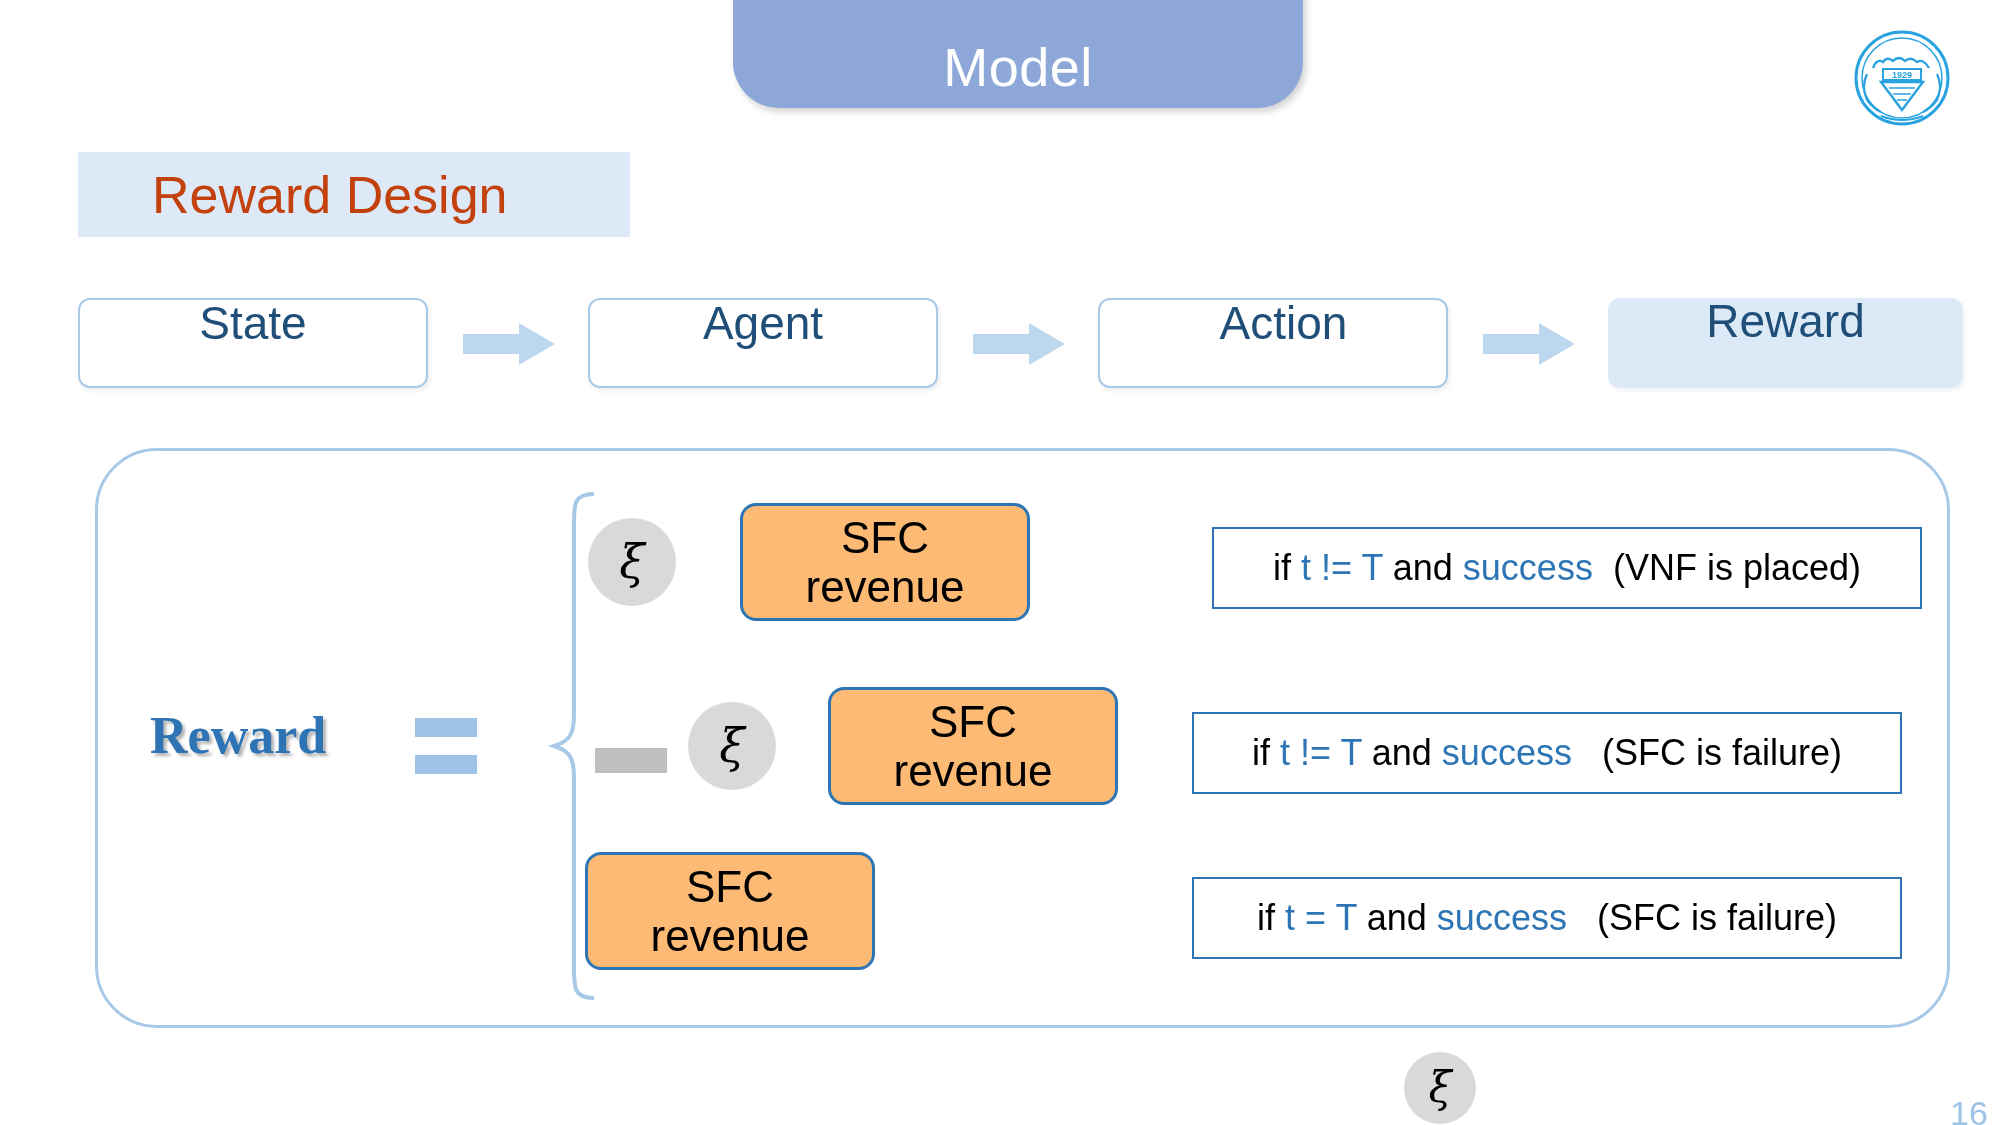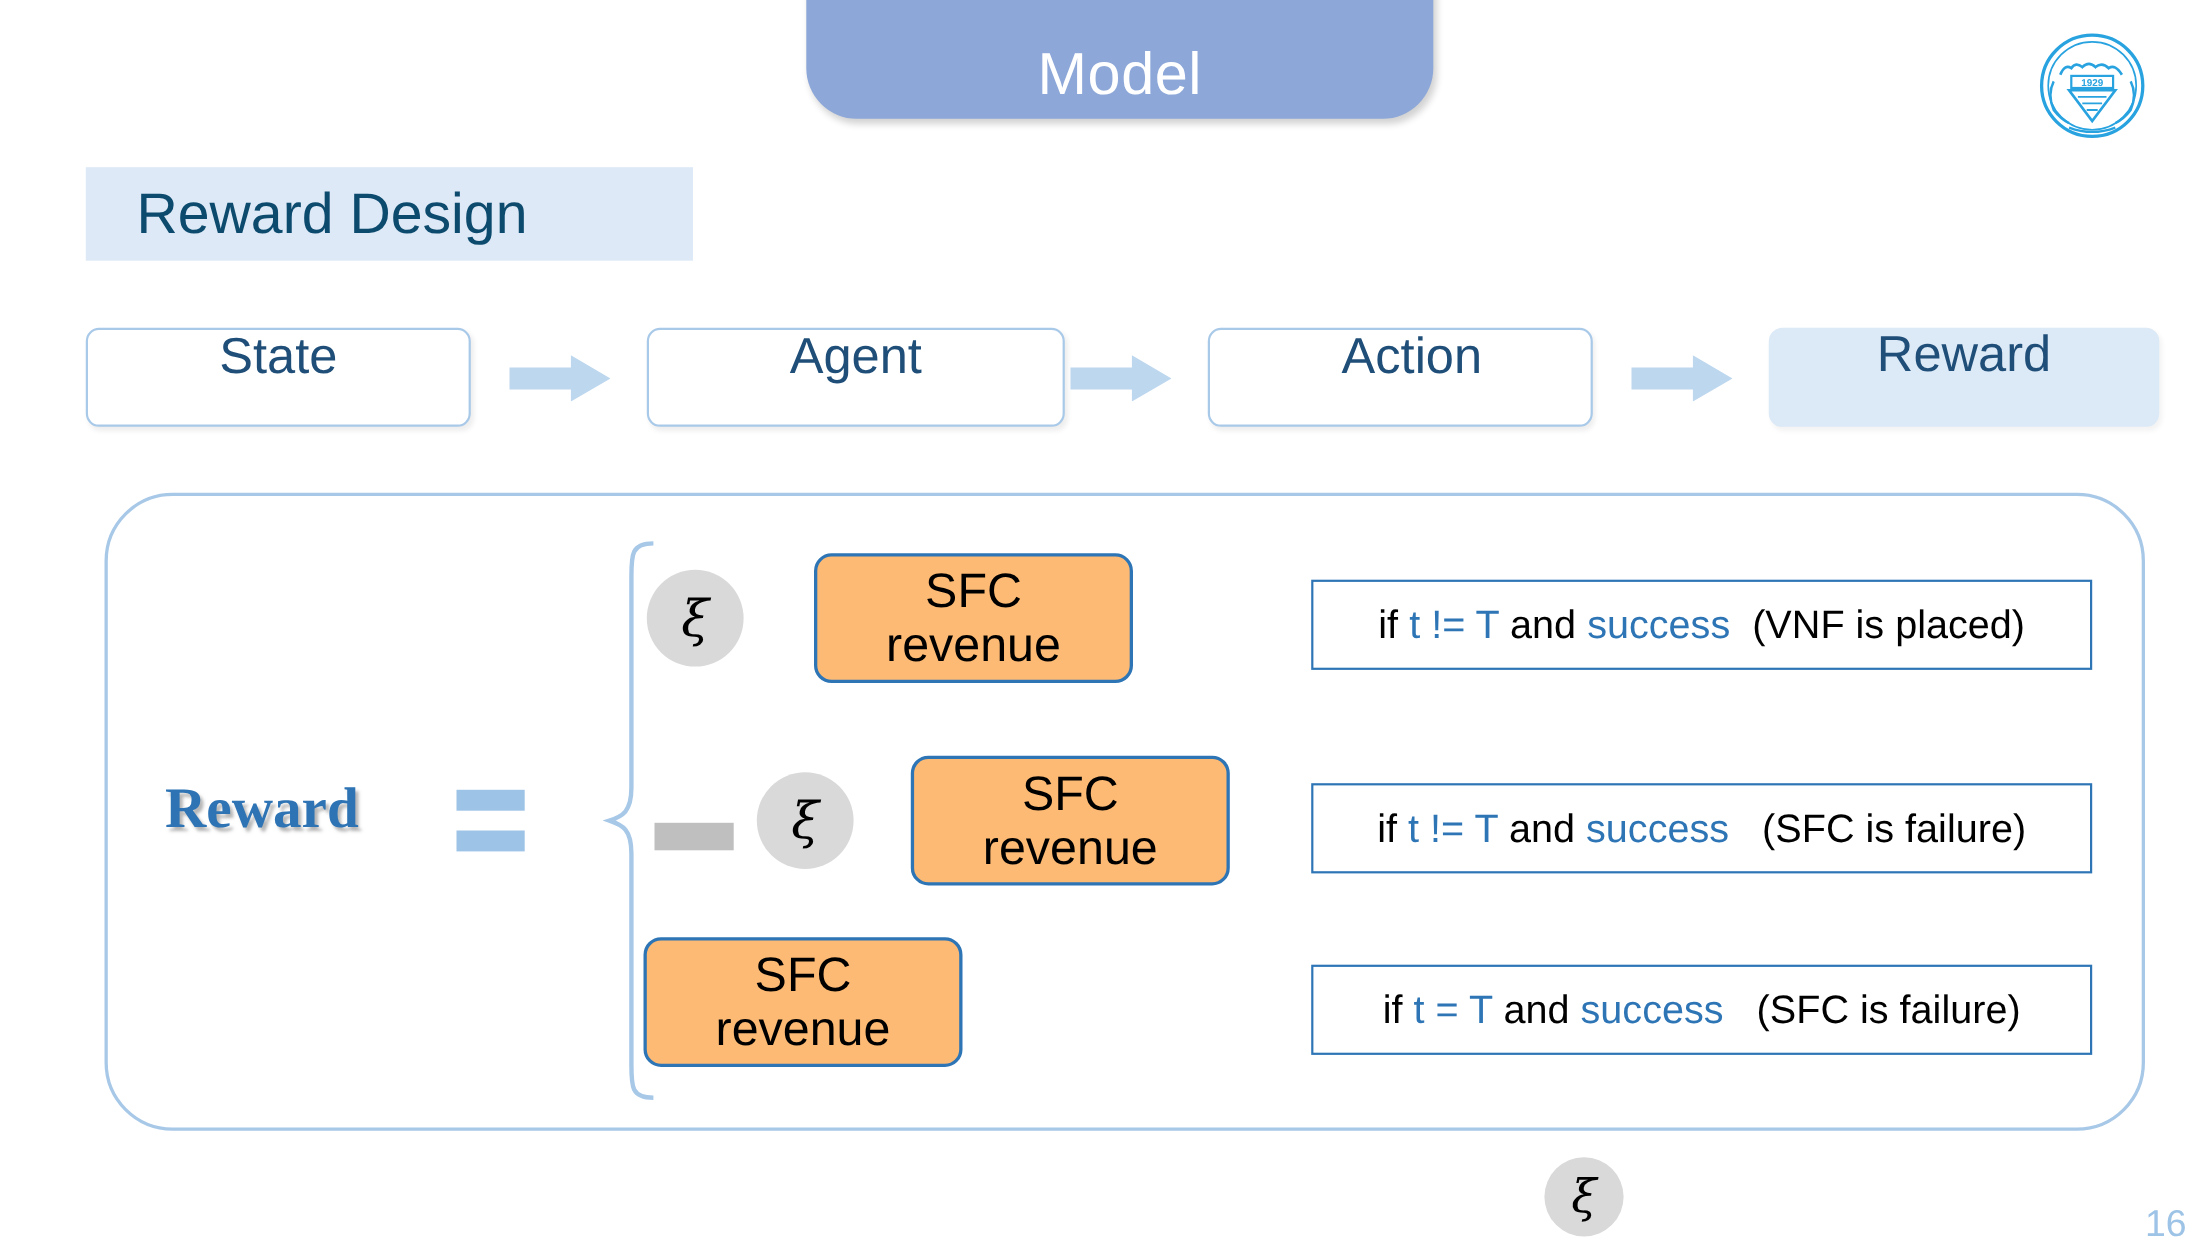--- a/index.html
+++ b/index.html
@@ -57,23 +57,24 @@
     top: 152px;
     width: 552px;
     height: 85px;
     background: #DDE9F6;
     display: flex;
     align-items: center;
     padding-left: 46px;
     box-sizing: border-box;
   }
   .section-label .section-text {
-    color: #0c4a6e;
+    color: #c2410c;
     font-size: 52px;
     line-height: 1;
+    margin-left: 28px;
   }
 
   
   .flow-row {
     position: absolute;
     left: 78px;
     top: 298px;
     width: 1885px;
     height: 90px;
   }
@@ -293,21 +294,21 @@
 
     <div class="flow-box" style="left:0px; width:350px;">
       <span class="flow-text">State</span>
     </div>
     <div class="flow-arrow" style="left:385px;">
       <svg width="92" height="42" viewBox="0 0 92 42">
         <path d="M0 11 L56 11 L56 0 L92 21 L56 42 L56 31 L0 31 Z" fill="#BDD7EE"></path>
       </svg>
     </div>
 
-    <div class="flow-box" style="left:510px; width:380px;">
+    <div class="flow-box" style="left:510px; width:350px;">
       <span class="flow-text">Agent</span>
     </div>
     <div class="flow-arrow" style="left:895px;">
       <svg width="92" height="42" viewBox="0 0 92 42">
         <path d="M0 11 L56 11 L56 0 L92 21 L56 42 L56 31 L0 31 Z" fill="#BDD7EE"></path>
       </svg>
     </div>
 
     <div class="flow-box" style="left:1020px; width:350px;padding-left:21px;">
       <span class="flow-text">Action</span>
@@ -339,21 +340,21 @@
     </svg>
   </div>
 
   <div class="xi-circle" style="left:588px; top:518px; width:88px; height:88px;">
     <span class="xi-glyph">ξ</span>
   </div>
   <div class="sfc-box" style="left:740px; top:503px; width:290px; height:118px;">
     <span class="sfc-line">SFC</span>
     <span class="sfc-line">revenue</span>
   </div>
-  <div class="cond-box" style="top:527px;">
+  <div class="cond-box" style="top:527px;margin-left:20px;">
     <span class="cond-text"><span>if </span><span class="hl">t != T</span><span> and </span><span class="hl">success</span><span>  (VNF is placed)</span></span>
   </div>
 
   <div class="minus-bar"></div>
   <div class="xi-circle" style="left:688px; top:702px; width:88px; height:88px;">
     <span class="xi-glyph">ξ</span>
   </div>
   <div class="sfc-box" style="left:828px; top:687px; width:290px; height:118px;">
     <span class="sfc-line">SFC</span>
     <span class="sfc-line">revenue</span>

